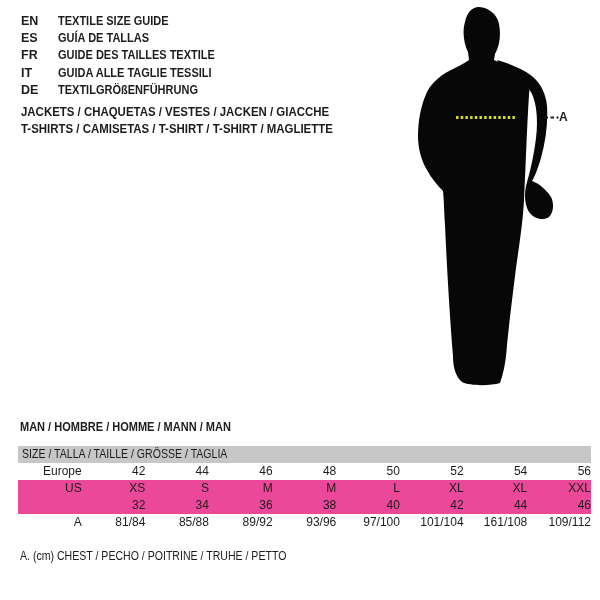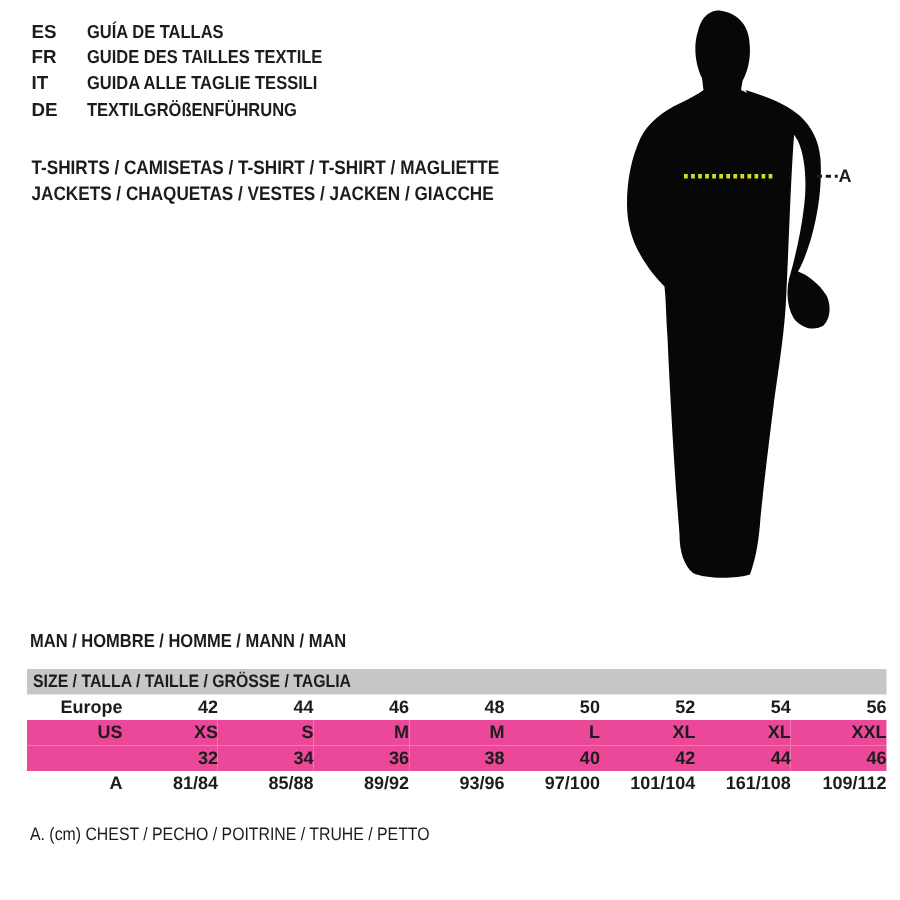--- a/index.html
+++ b/index.html
@@ -15,55 +15,59 @@
   
   .cats{position:absolute;left:21px;top:104px;font-size:13px;font-weight:bold;line-height:16.5px;}
   
   .figure-wrap{position:absolute;left:390px;top:0;width:210px;height:400px;}
   .figure-wrap svg{display:block;}
   .measure-label{position:absolute;left:169px;top:110px;font-size:12px;font-weight:bold;}
   
   .section-title{position:absolute;left:20px;top:420px;font-size:12.5px;font-weight:bold;}
   
   .size-table{position:absolute;left:18px;top:446px;width:573px;border-collapse:collapse;table-layout:fixed;
-              font-size:12px;line-height:17px;font-weight:bold;}
+              font-size:12px;line-height:17px;}
   .size-table td{padding:0;height:17px;text-align:right;vertical-align:middle;}
   .size-table td.rowlabel{text-align:right;padding-left:4px;width:68px;}
   .size-table tr.thead td{background:#c7c7c7;text-align:left;padding-left:4px;}
   .size-table tr.stripe td{background:#ec4899;}
   
   .footnote{position:absolute;left:20px;top:549px;font-size:12px;font-weight:normal;}
 </style>
 </head>
 <body>
 
 <div class="canvas">
 
   <div class="lang-list">
+    <div class="lang-row">
+      <span class="lang-code">EN</span>
+      <span class="cond">TEXTILE SIZE GUIDE</span>
+    </div>
     <div class="lang-row">
       <span class="lang-code">ES</span>
       <span class="cond">GUÍA DE TALLAS</span>
     </div>
     <div class="lang-row">
       <span class="lang-code">FR</span>
       <span class="cond">GUIDE DES TAILLES TEXTILE</span>
     </div>
     <div class="lang-row">
       <span class="lang-code">IT</span>
       <span class="cond">GUIDA ALLE TAGLIE TESSILI</span>
     </div>
     <div class="lang-row">
       <span class="lang-code">DE</span>
       <span class="cond">TEXTILGRÖßENFÜHRUNG</span>
     </div>
   </div>
 
   <div class="cats">
+    <div><span class="cond">JACKETS / CHAQUETAS / VESTES / JACKEN / GIACCHE</span></div>
     <div><span class="cond">T-SHIRTS / CAMISETAS / T-SHIRT / T-SHIRT / MAGLIETTE</span></div>
-    <div><span class="cond">JACKETS / CHAQUETAS / VESTES / JACKEN / GIACCHE</span></div>
   </div>
 
   <div class="figure-wrap">
     <svg width="210" height="400" viewBox="390 0 210 400" xmlns="http://www.w3.org/2000/svg">
 
       <path fill="#070707" d="M478 7
            C487 7 497 13 499 24
            C501 34 500 45 495 54
            L494 60
            C502 64 516 67 527 73

